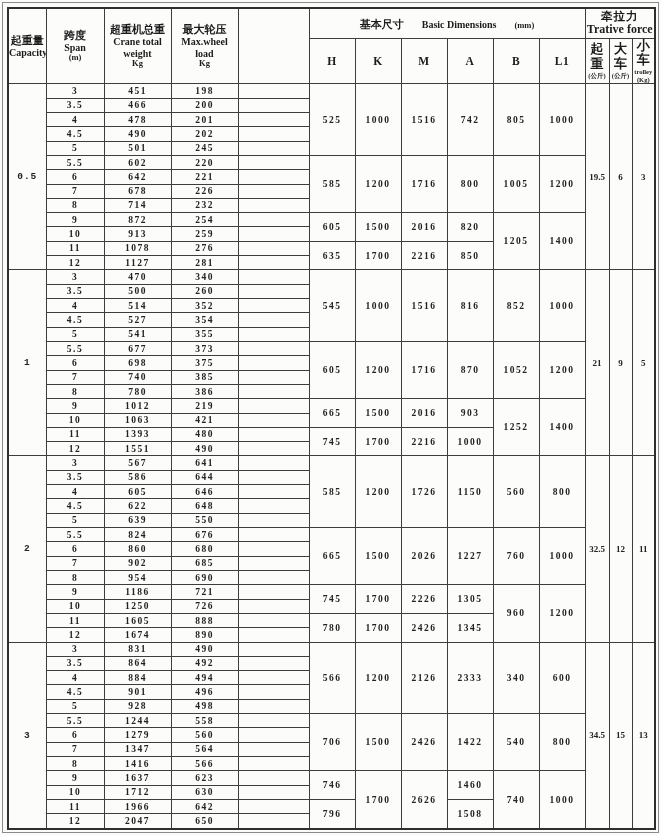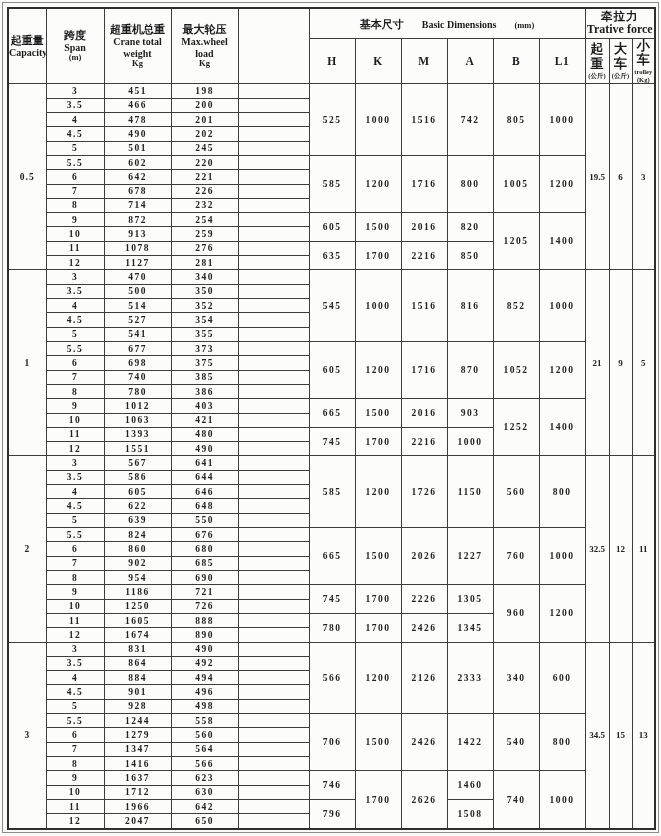--- a/index.html
+++ b/index.html
@@ -35,21 +35,21 @@
   .dim-letter{font-size:11.5px;font-weight:bold;letter-spacing:0.5px;}
   .tiny .zh{font-size:13px;}
   .tiny .en{font-size:6.5px;}
   .tiny .unit{font-size:6.5px;}
   .trative-head .zh{font-size:11.5px;letter-spacing:1px;}
   .trative-head .en{font-size:12px;}
   tbody td{
     font-size:9.5px;font-weight:bold;
     letter-spacing:1.5px;color:#222;
   }
-  tbody td.cap{letter-spacing:1px;}
+  tbody td.cap{letter-spacing:1px;font-family:Liberation Mono, monospace;}
   tbody td.trative{letter-spacing:0;font-size:9px;}
 </style>
 </head>
 <body>
 
 <div class="outer-frame"></div>
 
 <table class="spec">
   <colgroup>
     <col style="width:38px">
@@ -238,21 +238,21 @@
         <td rowspan="5" class="dim">816</td>
         <td rowspan="5" class="dim">852</td>
         <td rowspan="5" class="dim">1000</td>
         <td rowspan="13" class="trative">21</td>
         <td rowspan="13" class="trative">9</td>
         <td rowspan="13" class="trative">5</td>
       </tr>
       <tr>
         <td>3.5</td>
         <td>500</td>
-        <td>350</td>
+        <td>260</td>
         <td></td>
       </tr>
       <tr>
         <td>4</td>
         <td>514</td>
         <td>352</td>
         <td></td>
       </tr>
       <tr>
         <td>4.5</td>
@@ -292,21 +292,21 @@
       </tr>
       <tr>
         <td>8</td>
         <td>780</td>
         <td>386</td>
         <td></td>
       </tr>
       <tr>
         <td>9</td>
         <td>1012</td>
-        <td>403</td>
+        <td>219</td>
         <td></td>
         <td rowspan="2" class="dim">665</td>
         <td rowspan="2" class="dim">1500</td>
         <td rowspan="2" class="dim">2016</td>
         <td rowspan="2" class="dim">903</td>
         <td rowspan="4" class="dim">1252</td>
         <td rowspan="4" class="dim">1400</td>
       </tr>
       <tr>
         <td>10</td>

